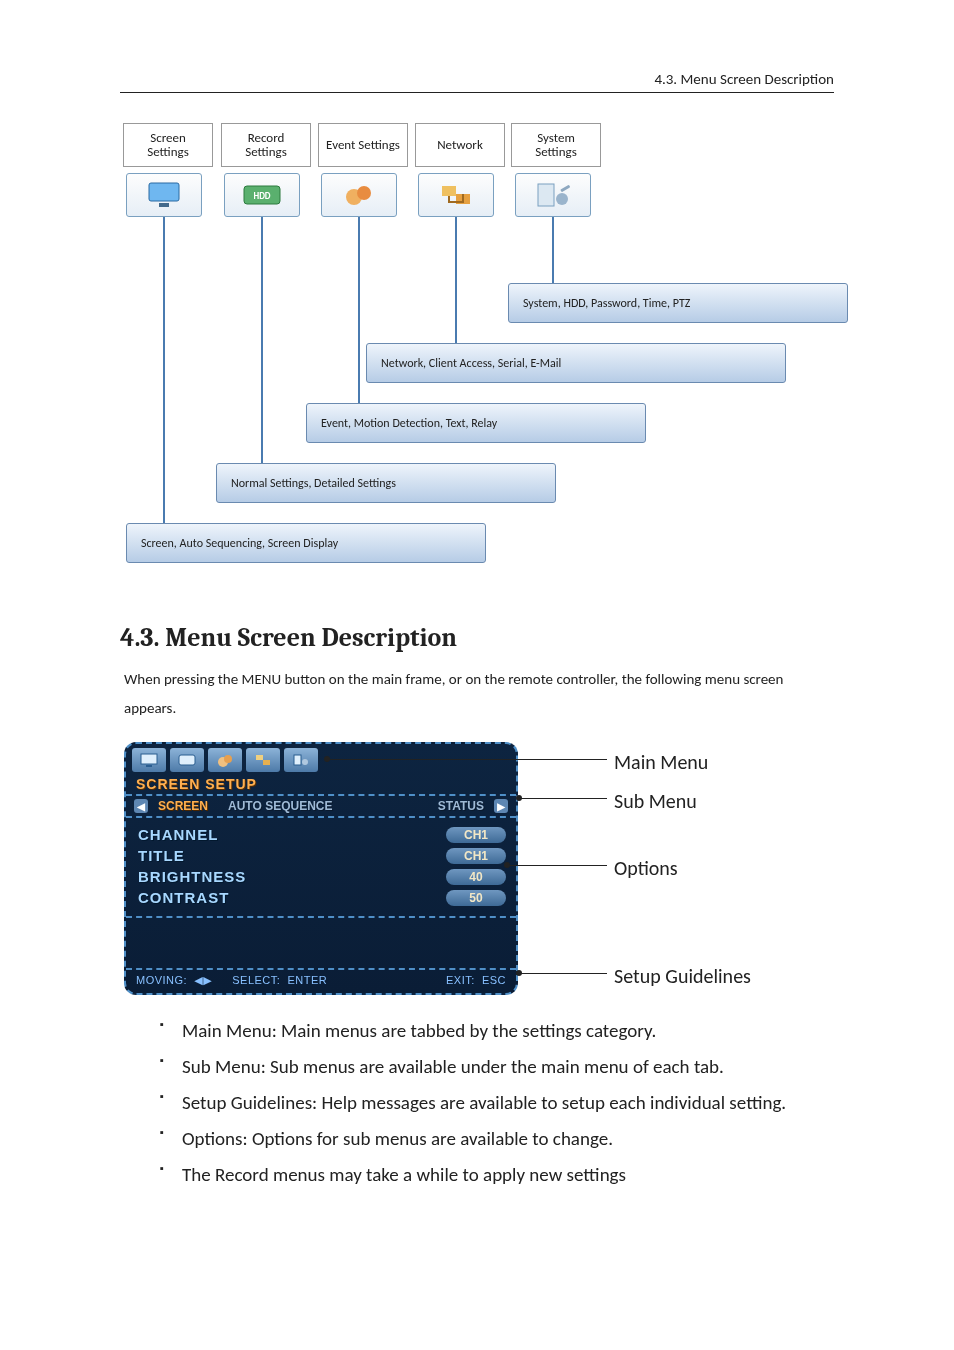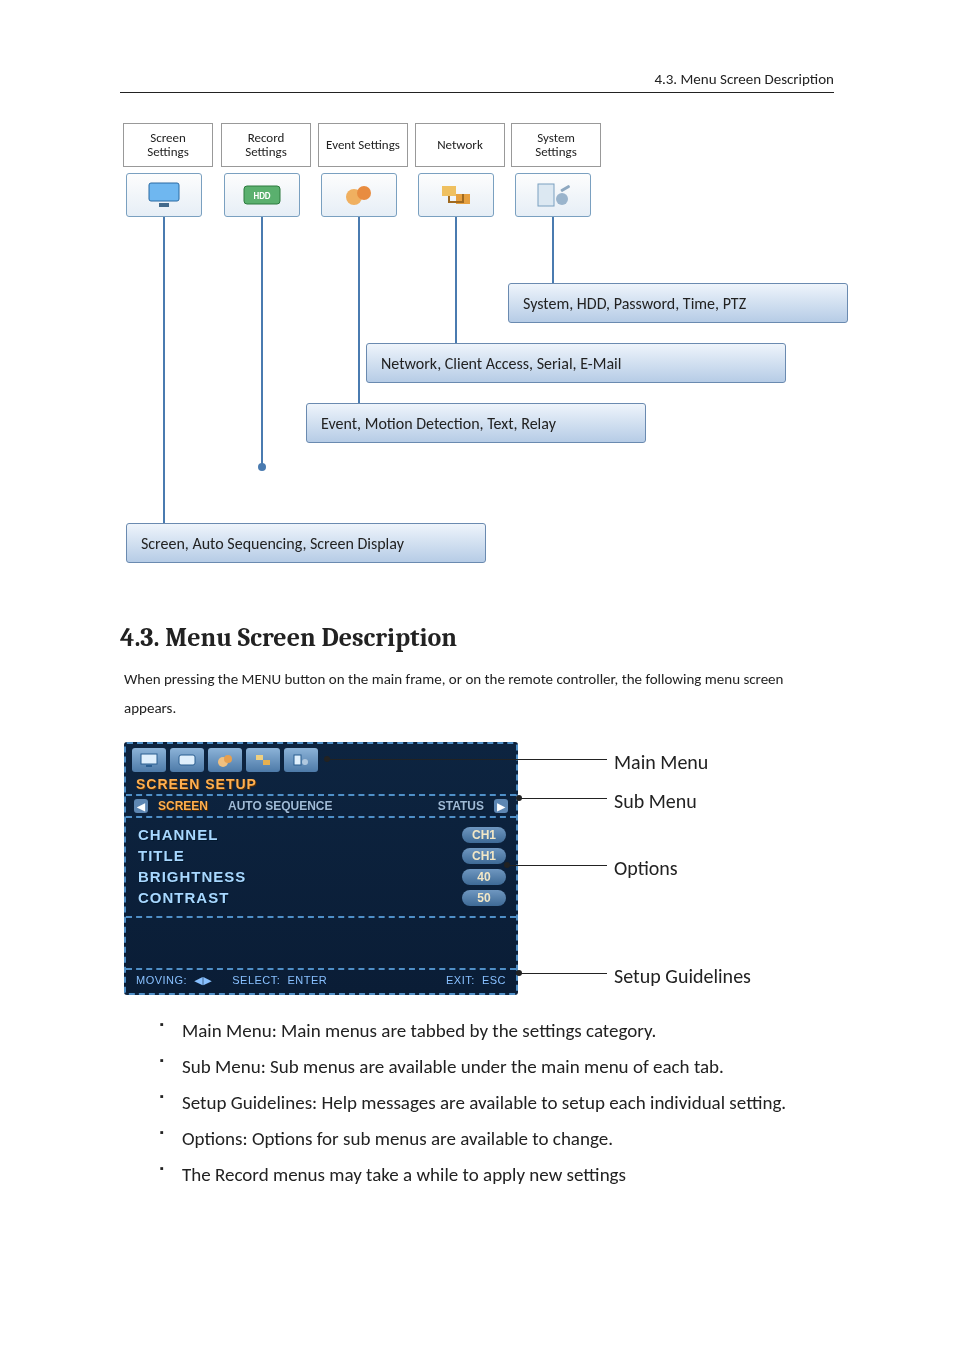--- a/index.html
+++ b/index.html
@@ -47,21 +47,21 @@
     align-items: center;
     justify-content: center;
   }
   .icon-box svg { display:block; }
   .desc-box {
     position: absolute;
     height: 38px;
     border: 1px solid #6a8ab0;
     border-radius: 3px;
     background: linear-gradient(#eef4fb,#b6cce6);
-    font-size: 16px;
+    font-size: 12px;
     display: flex;
     align-items: center;
     padding: 0 14px;
   }
   .vline {
     position: absolute;
     width: 2px;
     background: #4a7bb0;
   }
   .dot {
@@ -85,21 +85,21 @@
 
   
   .dvr-wrap {
     position: relative;
     width: 720px;
     margin-left: 4px;
   }
   .dvr {
     width: 390px;
     border: 2px dashed #4f8fc7;
-    border-radius: 3px;
+    border-radius: 12px;
     background: linear-gradient(#0d2440,#0a1d36);
     color: #fff;
     font-family: Arial, sans-serif;
   }
   .dvr-tabs {
     display: flex;
     gap: 4px;
     padding: 4px 6px 2px 6px;
   }
   .dvr-tab {
@@ -137,21 +137,21 @@
     border-bottom: 2px dashed #4f8fc7;
     padding: 6px 10px 8px 12px;
   }
   .opt-row {
     display:flex;justify-content:space-between;align-items:center;
     font-size:15px;font-weight:bold;letter-spacing:1px;
     padding:2px 0;
   }
   .opt-row .k { color:#a8d8ff; text-shadow:1px 1px 0 #02182e; }
   .pill {
-    min-width:36px;padding:1px 4px;border-radius:9px;
+    min-width:36px;padding:1px 12px;border-radius:9px;
     background:linear-gradient(#6f97c0,#3e6a96);
     color:#f2e7c6;font-size:12px;text-align:center;font-weight:bold;
     letter-spacing:0;
   }
   .dvr-guide {
     border-top: 2px dashed #4f8fc7;
     margin-top: 50px;
     padding: 4px 10px 6px 10px;
     display:flex;gap:20px;
     font-size:11px;color:#88c0ff;
@@ -242,20 +242,21 @@
 
     <div class="vline" style="left:335px;top:94px;height:130px"></div>
     <div class="dot" style="left:332px;top:220px"></div>
 
     <div class="vline" style="left:432px;top:94px;height:70px"></div>
     <div class="dot" style="left:429px;top:160px"></div>
 
     <div class="desc-box" style="left:388px;top:160px;width:310px">System, HDD, Password, Time, PTZ</div>
     <div class="desc-box" style="left:246px;top:220px;width:390px">Network, Client Access, Serial, E-Mail</div>
     <div class="desc-box" style="left:186px;top:280px;width:310px">Event, Motion Detection, Text, Relay</div>
+    <div class="desc-box" style="left:96px;top:340px;width:310px">Normal Settings, Detailed Settings</div>
     <div class="desc-box" style="left:6px;top:400px;width:330px">Screen, Auto Sequencing, Screen Display</div>
   </div>
 
   <h2 class="sec">4.3. Menu Screen Description</h2>
   <p class="body">When pressing the MENU button on the main frame, or on the remote controller, the following menu screen appears.</p>
 
   <div class="dvr-wrap">
     <div class="dvr">
       <div class="dvr-tabs">
         <div class="dvr-tab">

